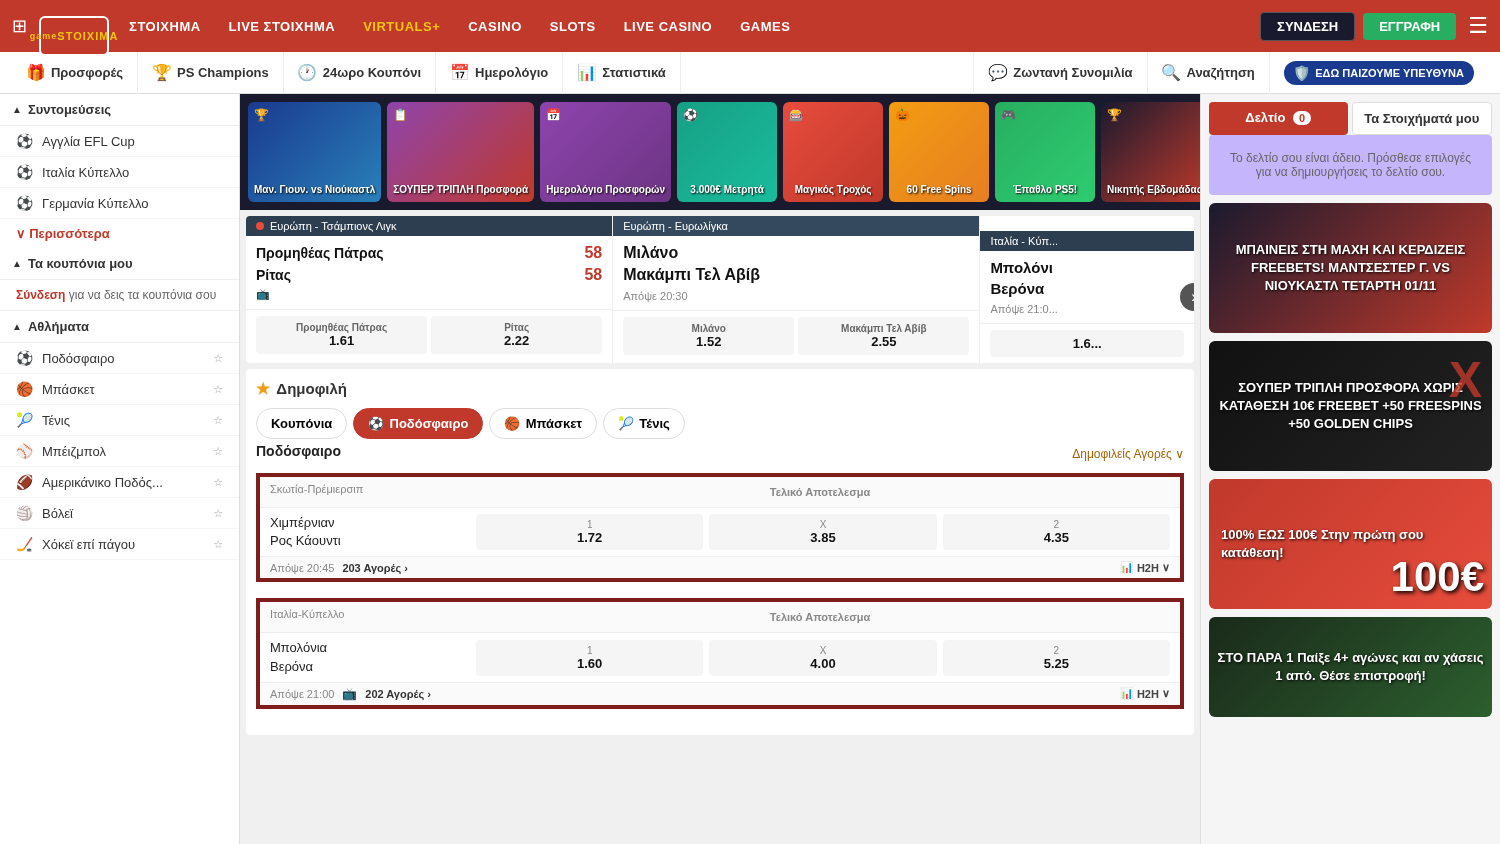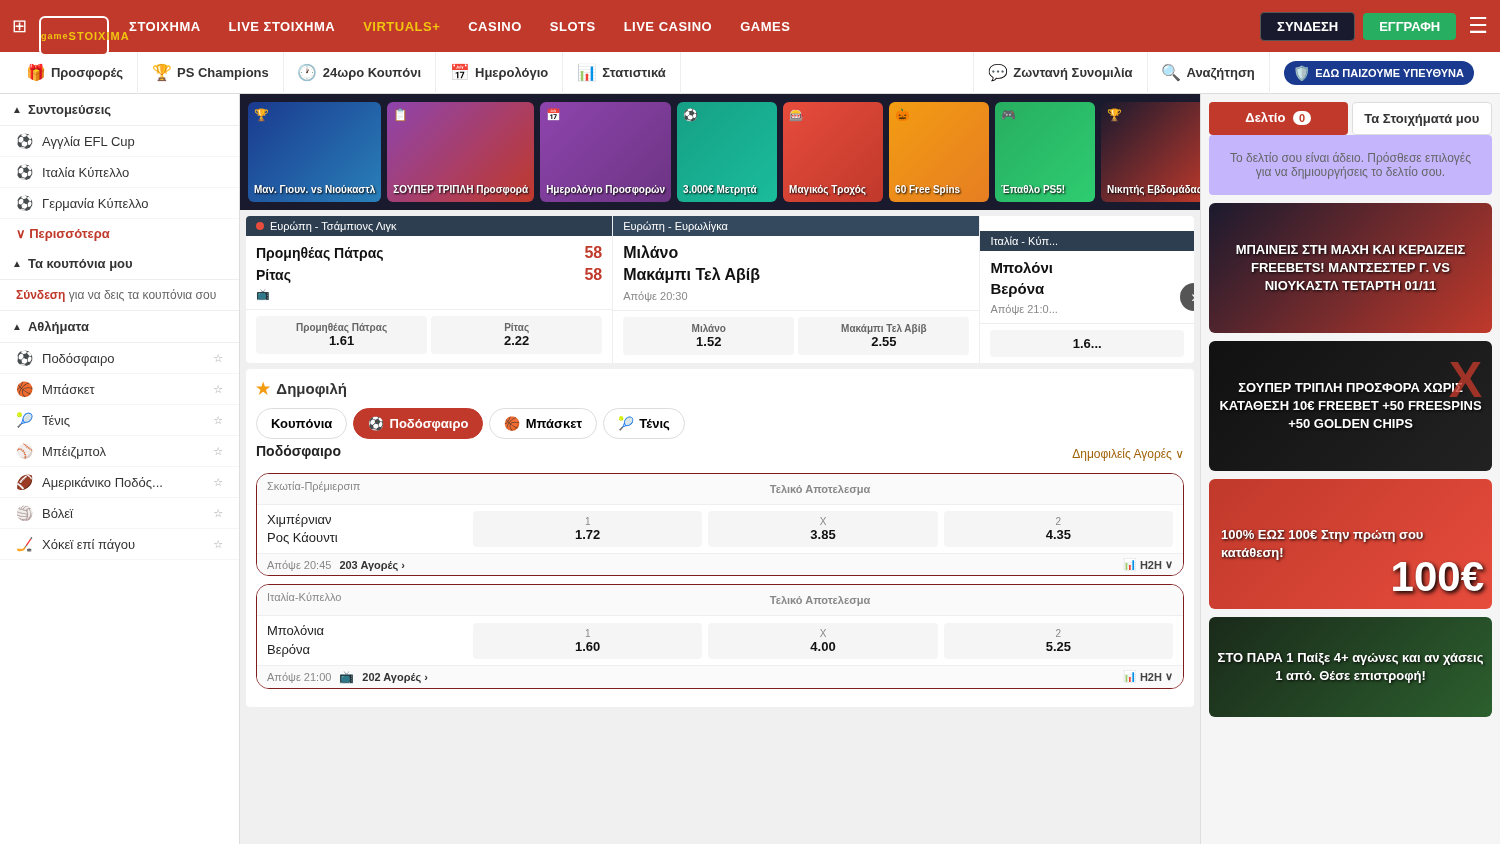--- a/index.html
+++ b/index.html
@@ -15,20 +15,21 @@
       gap: 8px;
     }
     .top-nav .logo {
       background: #c0392b;
       border: 2px solid #fff;
       border-radius: 6px;
       width: 70px;
       height: 40px;
       display: flex;
       align-items: center;
+      justify-content: center;
       color: #fff;
       font-weight: 900;
       font-size: 11px;
       letter-spacing: 1px;
       flex-shrink: 0;
       margin-top: 19px;
     }
     .top-nav .logo span { color: #f1c40f; }
     .top-nav .grid-icon {
       color: #fff;
@@ -198,21 +199,21 @@
       cursor: pointer;
       position: relative;
       overflow: hidden;
     }
     .promo-card .promo-label {
       color: #fff;
       font-size: 10px;
       font-weight: 700;
       text-shadow: 1px 1px 2px #000;
       line-height: 1.2;
-      text-align: left;
+      text-align: center;
       width: 100%;
     }
     .promo-nav-btn {
       background: rgba(255,255,255,0.2);
       border: none;
       color: #fff;
       width: 28px;
       height: 28px;
       border-radius: 50%;
       cursor: pointer;
@@ -327,23 +328,23 @@
       font-weight: 700;
       color: #222;
       margin-bottom: 6px;
     }
     .league-label {
       font-size: 11px;
       color: #888;
       margin-bottom: 6px;
     }
     .match-row {
-      border: 1px solid #7f1d1d;
-      border-radius: 13px;
-      margin-bottom: 8px;
+      border: 4px solid #7f1d1d;
+      border-radius: 0;
+      margin-bottom: 16px;
       overflow: hidden;
     }
     .match-row-header {
       display: flex;
       align-items: center;
       padding: 6px 10px;
       background: #fafafa;
       border-bottom: 1px solid #eee;
     }
     .match-teams-col {

